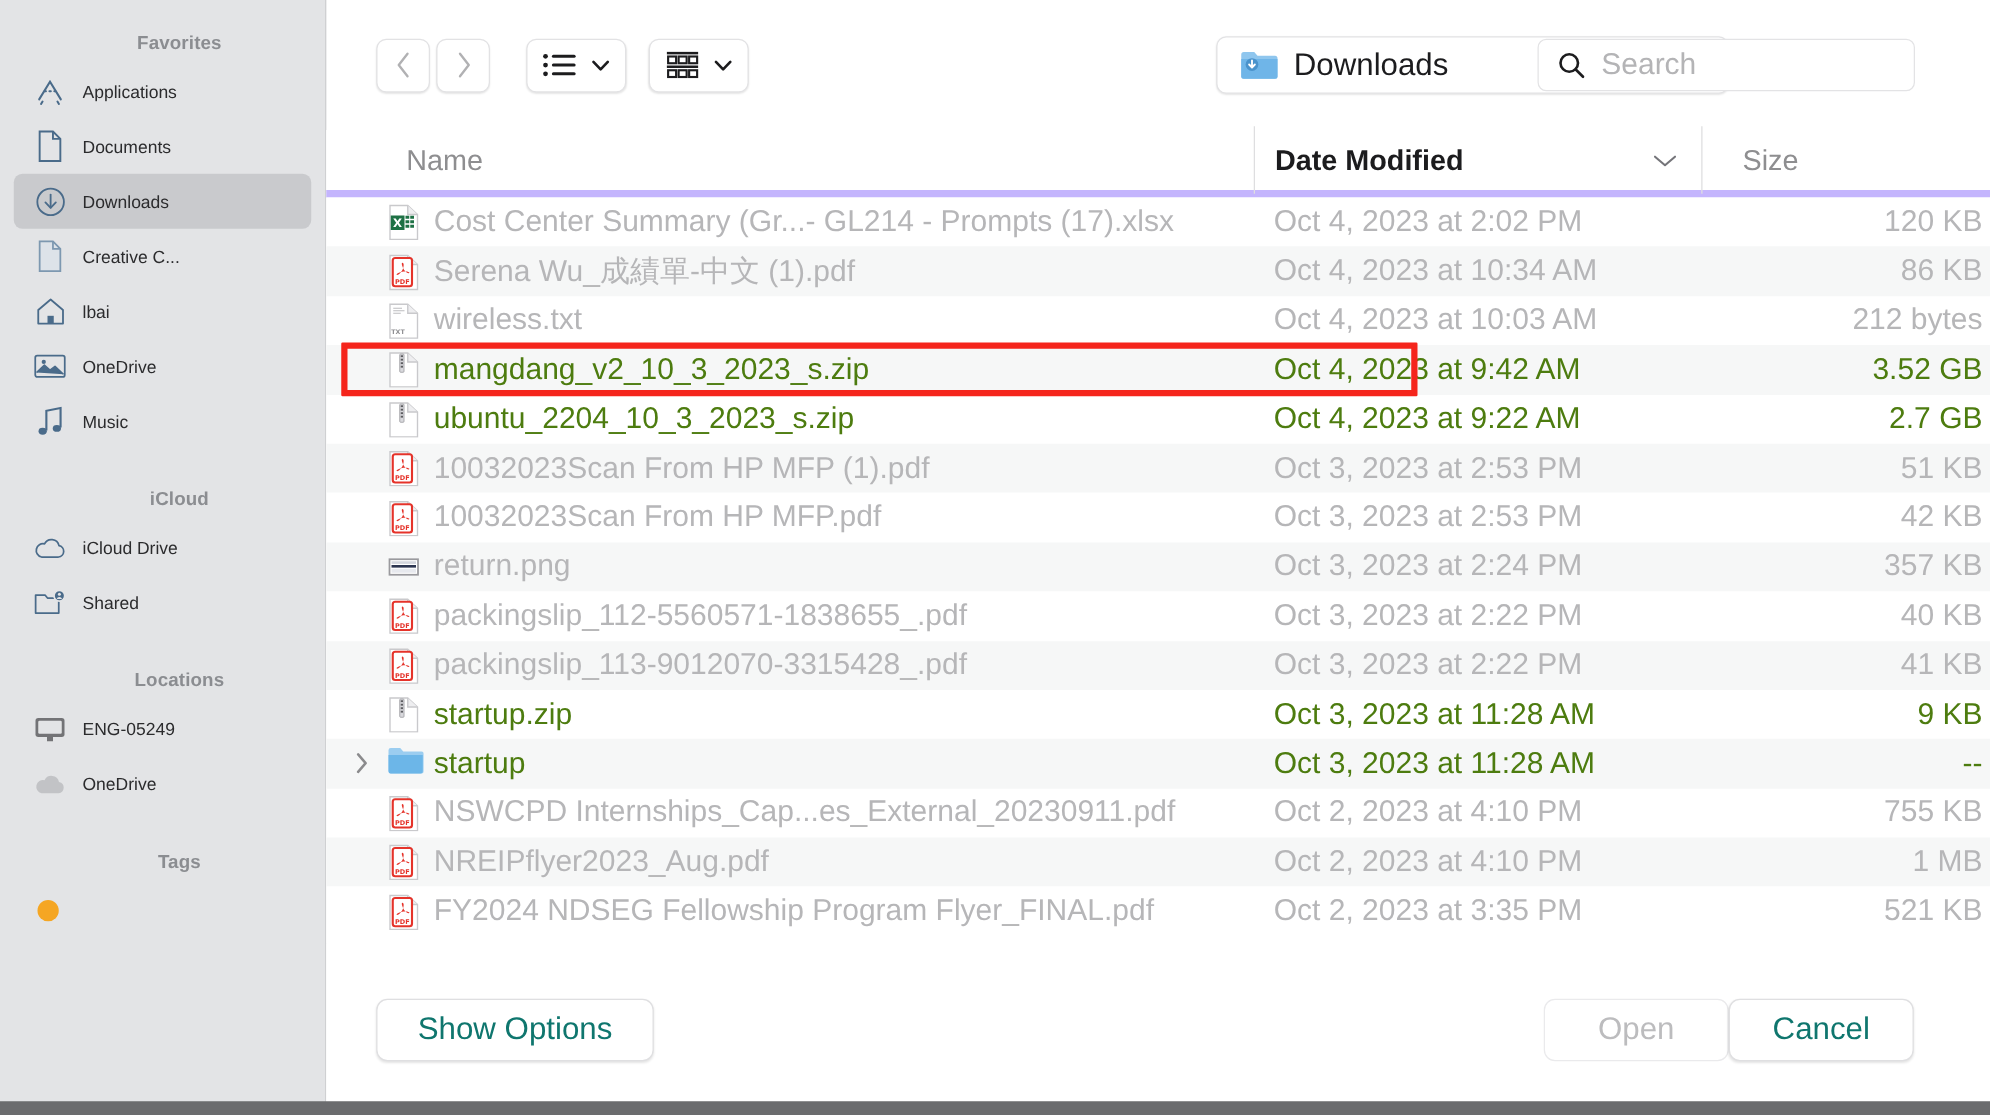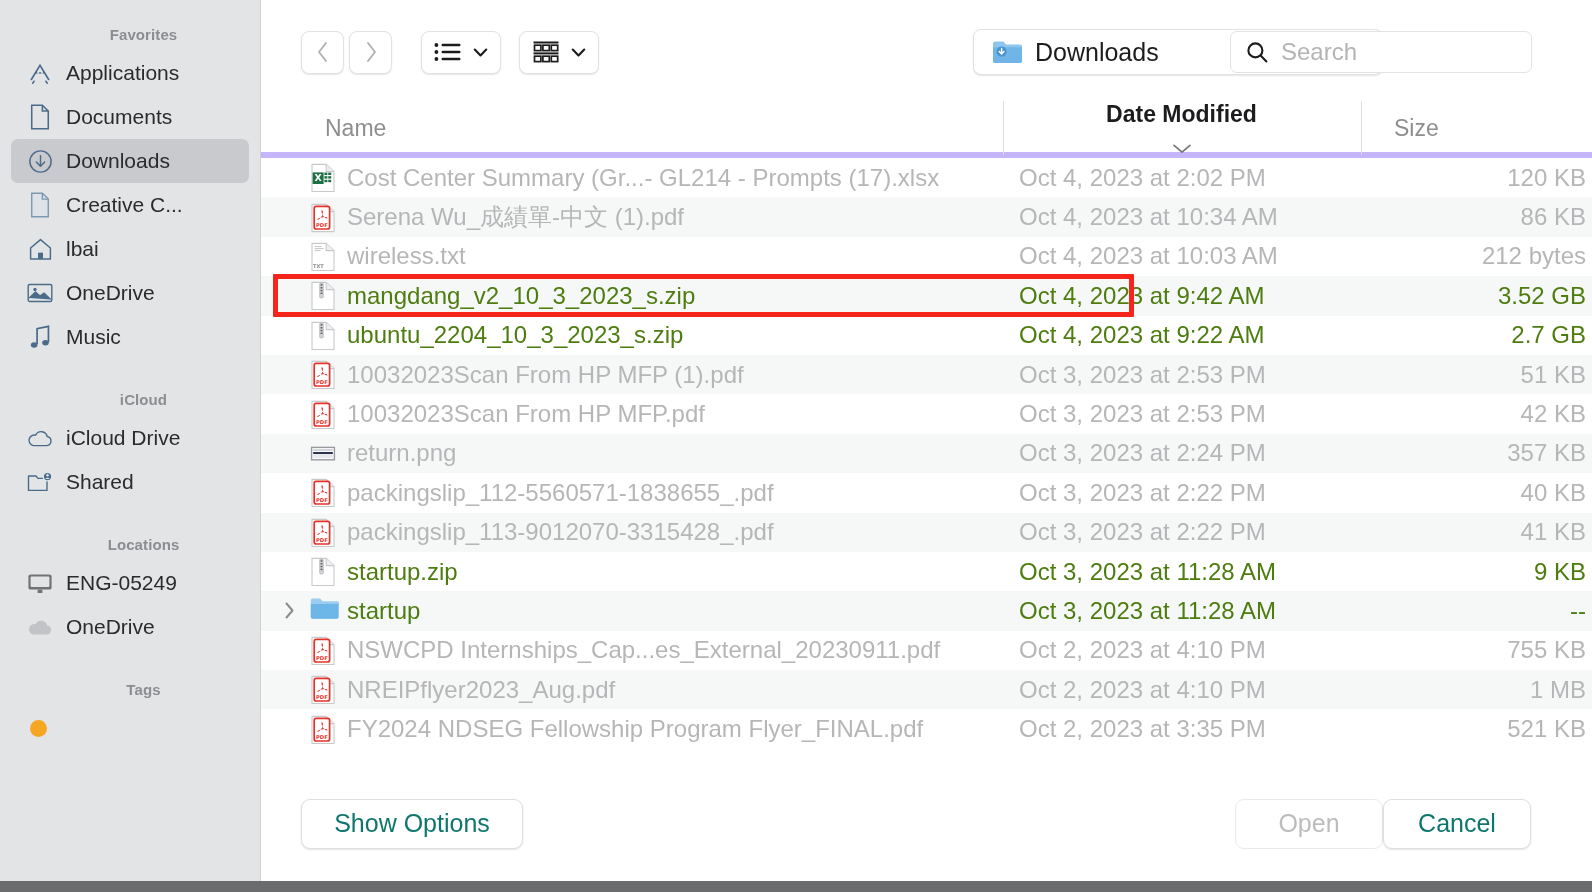--- a/index.html
+++ b/index.html
@@ -48,21 +48,21 @@
     cursor: default;
   }
   .sb-item.selected { background: #c9cacd; }
   .sb-icon {
     width: 26px; height: 26px;
     flex: 0 0 26px;
     display: flex; align-items: center; justify-content: center;
     color: #4a6b8a;
   }
   .sb-label {
-    font-size: 21px;
+    font-size: 14px;
     color: #2b2b2d;
     white-space: nowrap;
     overflow: hidden;
   }
   .sb-gap { height: 22px; }
   .tag-dot {
     width: 17px; height: 17px; border-radius: 50%;
     background: #f5a623;
   }
   .tag-row {
@@ -172,21 +172,20 @@
     height: 54px;
     cursor: default;
   }
   .col-h.active { color: #1c1c1e; font-weight: bold; }
   #ch-name { padding-left: 64px; width: 742px; }
   #ch-date {
     width: 358px; padding-left: 16px;
     border-left: 1px solid #dedee0;
     justify-content: space-between;
     padding-right: 18px;
-    flex-direction: column;
   }
   #ch-size {
     flex: 1 1 auto; padding-left: 32px;
     border-left: 1px solid #dedee0;
   }
 
   
   #list {
     flex: 1 1 auto;
     overflow: hidden;

